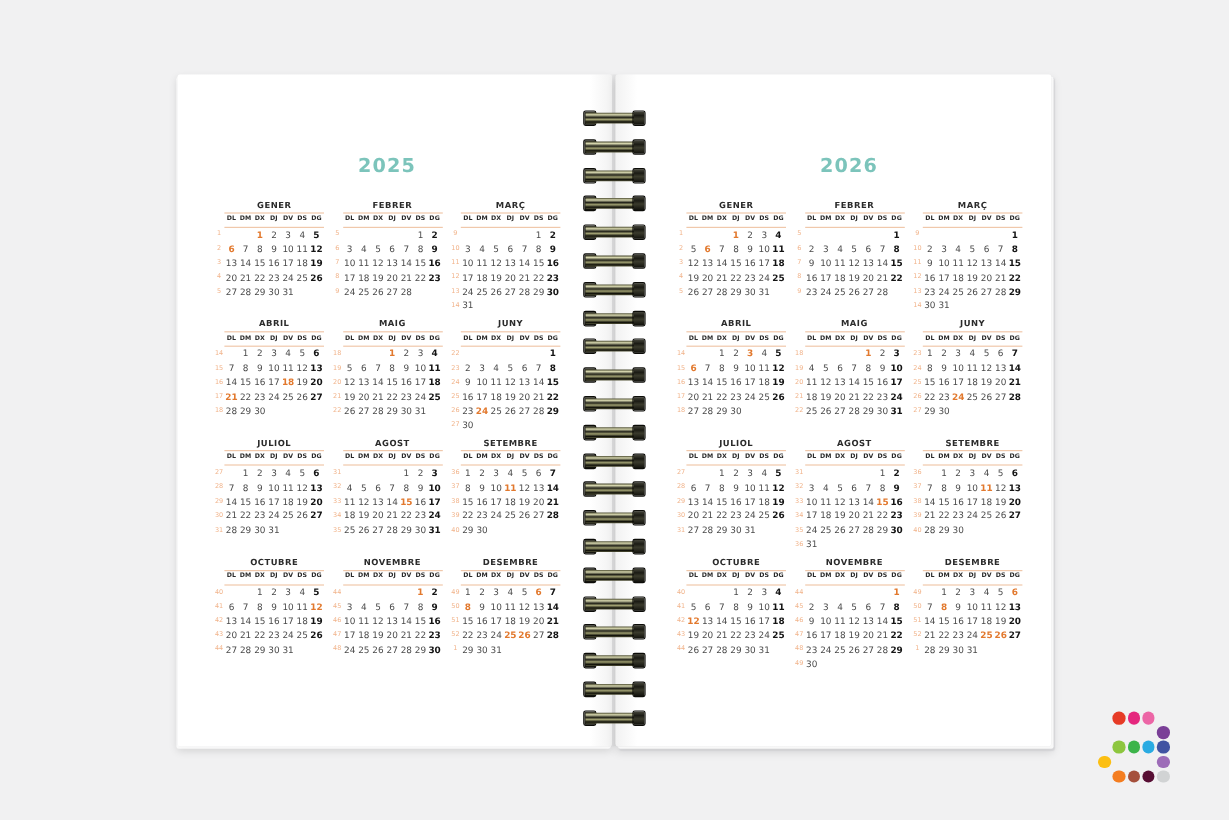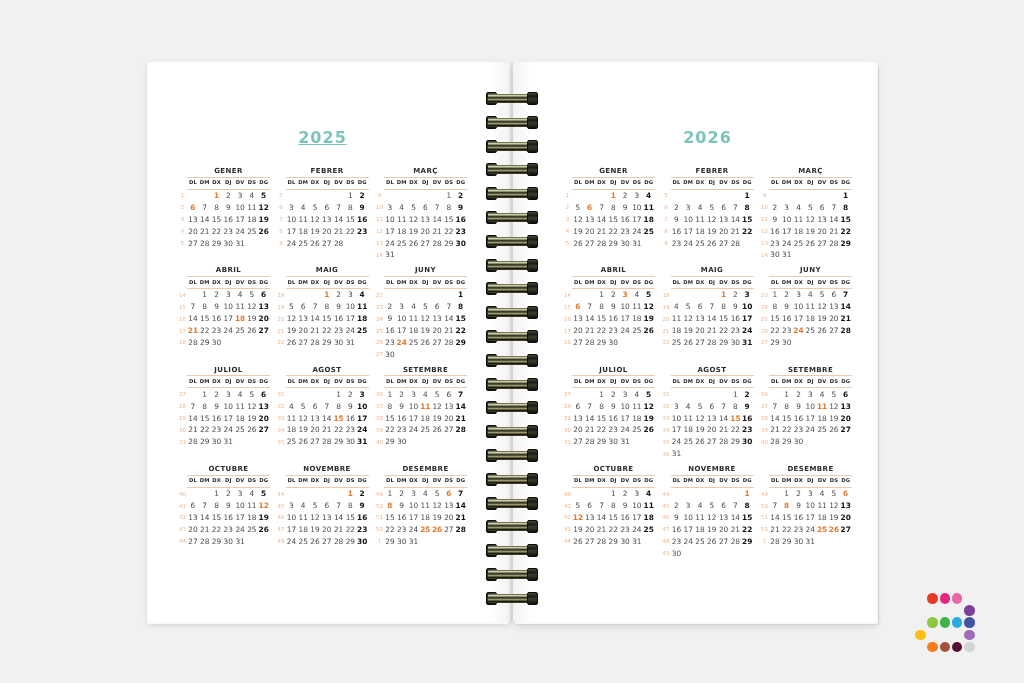--- a/index.html
+++ b/index.html
@@ -25,21 +25,21 @@
     left:513px;width:363px;
     background:linear-gradient(to left,var(--page,#fff) 0 95%,#f2f2f2 100%);
     box-shadow:2px 2px 0 rgba(250,250,250,.95),3px 3px 1px rgba(205,205,208,.7),1px 4px 8px rgba(0,0,0,.13);
   }
 
   .year-heading{
     position:absolute;top:66px;width:289px;text-align:center;
     font-size:16px;font-weight:700;letter-spacing:1px;
     color:var(--accent,#7cc4bb);
   }
-  .page-left .year-heading{left:30px;text-decoration:underline;}
+  .page-left .year-heading{left:30px;}
   .page-right .year-heading{left:50px;}
 
   .months{position:absolute;top:105px;width:289px;height:450px;}
   .page-left .months{left:30px;}
   .page-right .months{left:50px;}
 
   
   .month{position:absolute;width:92px;}
   .m-title{
     margin-left:9px;width:83px;text-align:center;

